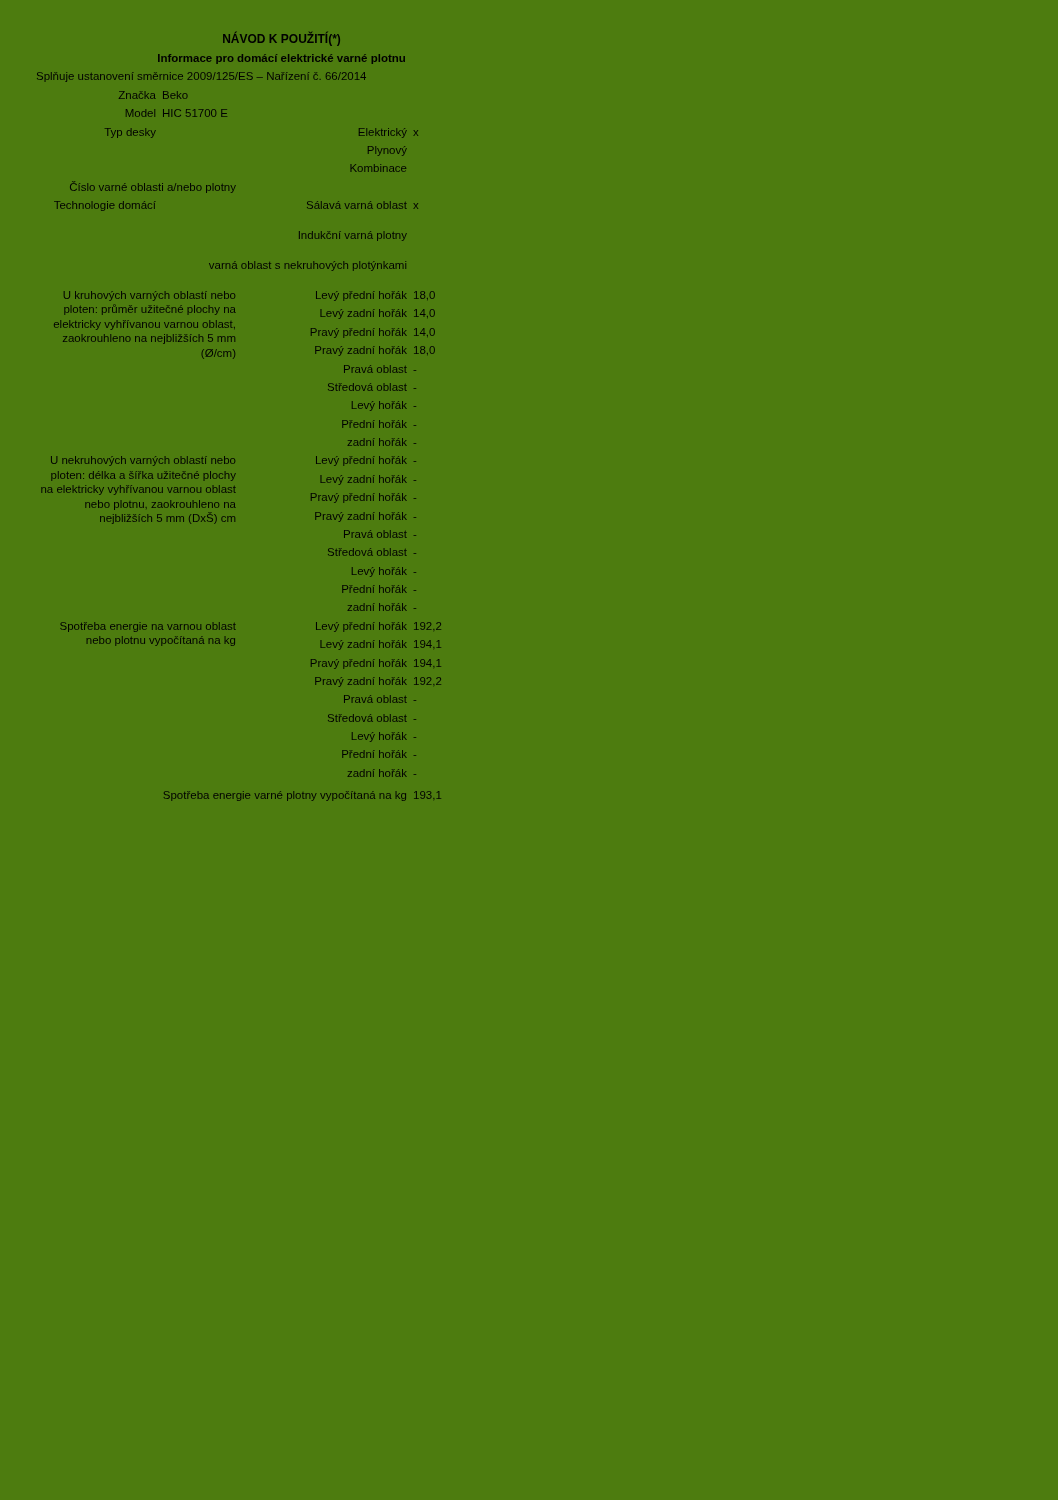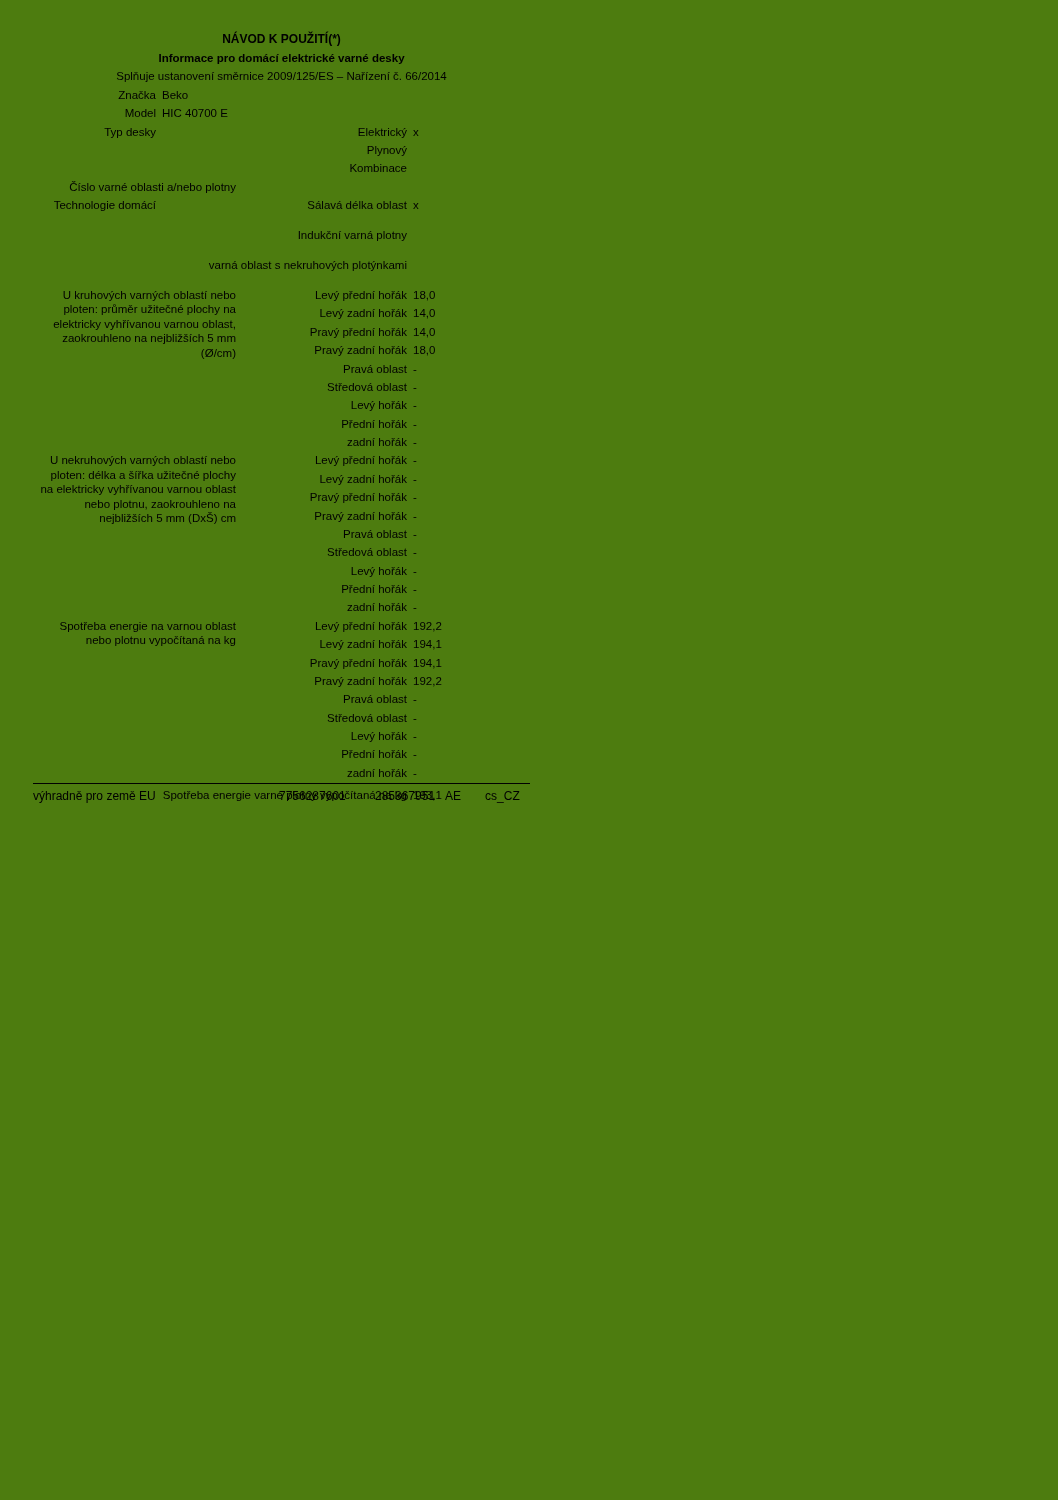--- a/index.html
+++ b/index.html
@@ -53,21 +53,20 @@
     padding-bottom: 3px;
   }
   .subtitle {
     text-align: center;
     font-weight: bold;
     font-size: 11.5px;
     padding-top: 3px;
     padding-bottom: 2px;
   }
   .subtitle2 {
-    text-align: center;
     font-size: 11.5px;
     padding-top: 1px;
     padding-bottom: 3px;
   }
   .lbl {
     text-align: right;
   }
   .ctr {
     text-align: left;
   }
@@ -111,35 +110,35 @@
         <col style="width:171px">
         <col style="width:120px">
       </colgroup>
 
       <tbody>
           <tr>
         <td class="title tl-top tl-bot" colspan="4">NÁVOD K POUŽITÍ(*)</td>
       </tr>
 
       <tr>
-        <td class="subtitle" colspan="4">Informace pro domácí elektrické varné desky</td>
+        <td class="subtitle" colspan="4">Informace pro domácí elektrické varné plotnu</td>
       </tr>
 
       <tr>
         <td class="subtitle2 tl-bot" colspan="4">Splňuje ustanovení směrnice 2009/125/ES – Nařízení č. 66/2014</td>
       </tr>
 
       <tr>
         <td class="lbl tl-bot">Značka</td>
         <td class="ctr tl-bot tl-left" colspan="3">Beko</td>
       </tr>
 
       <tr>
         <td class="lbl tl-bot">Model</td>
-        <td class="ctr tl-bot tl-left" colspan="3">HIC 40700 E</td>
+        <td class="ctr tl-bot tl-left" colspan="3">HIC 51700 E</td>
       </tr>
 
       <tr>
         <td class="lbl midlabel" rowspan="3">Typ desky</td>
         <td class="lbl tl-bot tl-left" colspan="2">Elektrický</td>
         <td class="ctr tl-bot">x</td>
       </tr>
       <tr>
         <td class="lbl tl-bot tl-left" colspan="2">Plynový</td>
         <td class="ctr tl-bot"></td>
@@ -149,21 +148,21 @@
         <td class="ctr tl-bot"></td>
       </tr>
 
       <tr>
         <td class="lbl tl-bot" colspan="2">Číslo varné oblasti a/nebo plotny</td>
         <td class="ctr tl-bot" colspan="2"></td>
       </tr>
 
       <tr>
         <td class="lbl midlabel" rowspan="3">Technologie domácí</td>
-        <td class="lbl tl-bot tl-left tall" colspan="2">Sálavá délka oblast</td>
+        <td class="lbl tl-bot tl-left tall" colspan="2">Sálavá varná oblast</td>
         <td class="ctr tl-bot tall">x</td>
       </tr>
       <tr>
         <td class="lbl tl-bot tl-left tall" colspan="2">Indukční varná plotny</td>
         <td class="ctr tl-bot tall"></td>
       </tr>
       <tr>
         <td class="lbl tl-bot tl-left tall" colspan="2">varná oblast s nekruhových plotýnkami</td>
         <td class="ctr tl-bot tall"></td>
       </tr>
@@ -283,23 +282,14 @@
       </tr>
 
       <tr>
         <td class="lbl tl-bot" colspan="3" style="padding-top:6px;padding-bottom:6px;">Spotřeba energie varné plotny vypočítaná na kg</td>
         <td class="ctr tl-bot" style="padding-top:6px;padding-bottom:6px;">193,1</td>
       </tr>
     </tbody>
       </table>
   </div>
 
-  <div class="footer">
-    <div class="footer-inner">
-      <div class="footer-left">výhradně pro země EU</div>
-      <div class="footer-code1">7756287601</div>
-      <div class="footer-code2">285367951</div>
-      <div class="footer-ae">AE</div>
-      <div class="footer-lang">cs_CZ</div>
-    </div>
-  </div>
 
 </div>
 
 </body></html>

